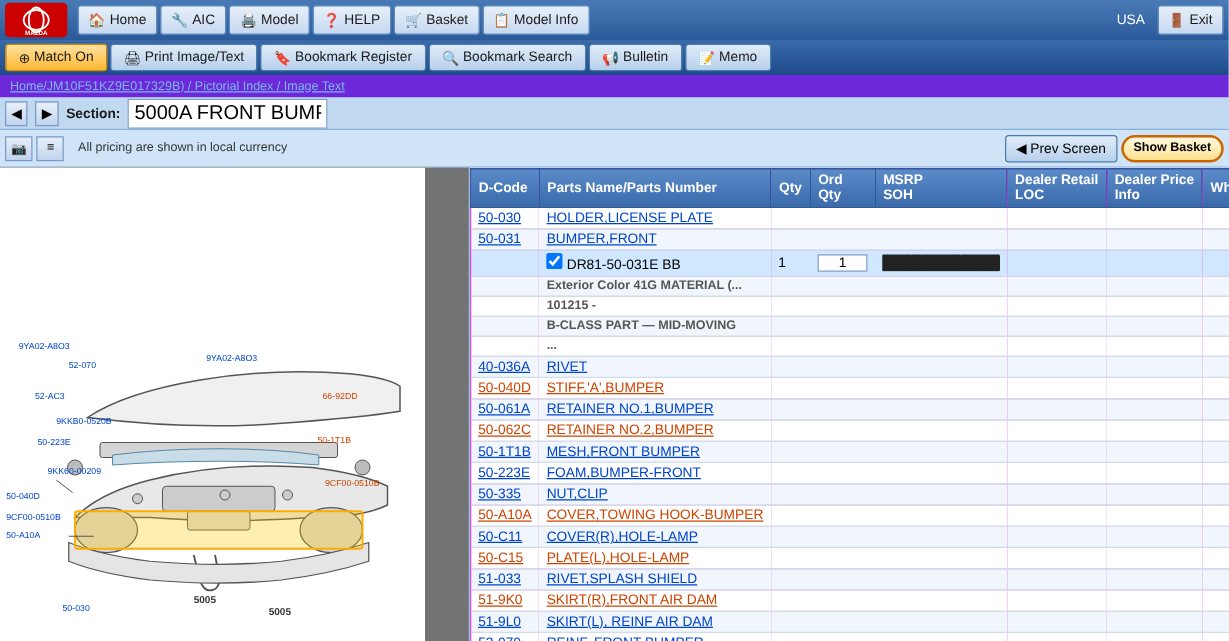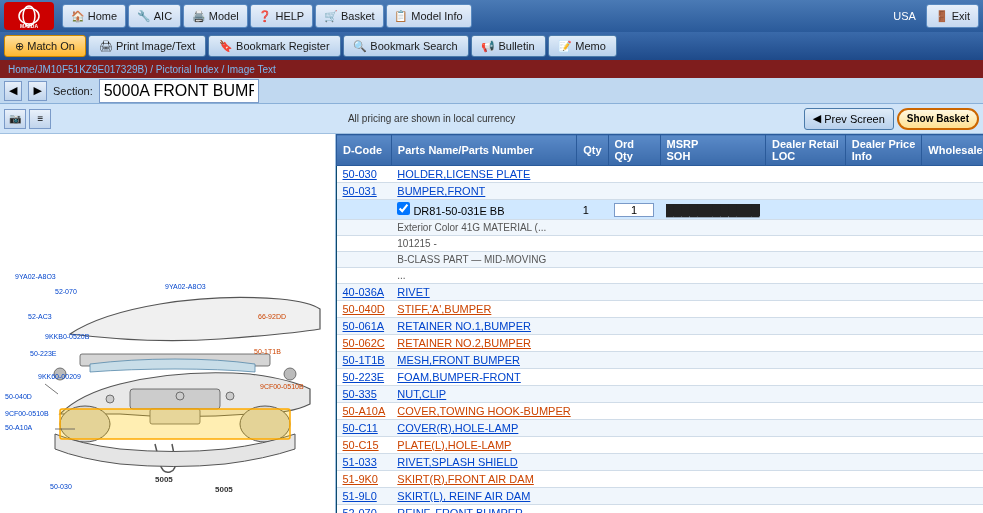--- a/index.html
+++ b/index.html
@@ -57,40 +57,41 @@
       height: 22px;
       color: #1a1a1a;
     }
     .tool-btn.active {
       background: linear-gradient(to bottom, #ffe0a0, #ffb830);
       border-color: #cc8800;
     }
 
     
     .breadcrumb {
-      background: #7f1d1d;
+      background: #6d28d9;
       color: #7ab8f0;
       padding: 2px 8px;
       font-size: 10px;
       height: 18px;
       display: flex;
       align-items: center;
+      text-decoration: underline;
     }
 
     
     .section-bar {
       background: #c0d8f0;
       display: flex;
       align-items: center;
       height: 26px;
       padding: 0 4px;
       gap: 6px;
       border-bottom: 1px solid #8ab0d8;
     }
-    .section-label { font-size: 11px; font-weight: normal; color: #1a1a1a; }
+    .section-label { font-size: 11px; font-weight: bold; color: #1a1a1a; }
     .section-input {
       border: 1px solid #7a9ac8;
       padding: 2px 4px;
       font-size: 16px;
       width: 160px;
       background: white;
     }
     .icon-btn {
       background: linear-gradient(to bottom, #e8f0fa, #c0d4ec);
       border: 1px solid #7a9ac8;
@@ -128,21 +129,20 @@
       min-width: 22px;
       display: flex;
       align-items: center;
       justify-content: center;
     }
     .currency-note {
       font-size: 10px;
       color: #333;
       flex: 1;
       padding-left: 8px;
-      text-align: center;
     }
     .prev-screen-btn {
       background: linear-gradient(to bottom, #e0ecf8, #b8d0ec);
       border: 1px solid #4a7aaa;
       border-radius: 3px;
       padding: 2px 8px;
       font-size: 11px;
       cursor: pointer;
       display: flex;
       align-items: center;
@@ -155,31 +155,31 @@
       border-radius: 12px;
       padding: 2px 8px;
       font-size: 10px;
       cursor: pointer;
       height: 22px;
       font-weight: bold;
     }
 
     
     .diagram-panel {
-      width: 336px;
+      width: 376px;
       background: #737373;
       border-right: 1px solid #a0c0e0;
       overflow: hidden;
       position: relative;
     }
 
     
     .parts-panel {
       flex: 1;
-      background: #0c4a6e;
+      background: #d946ef;
       overflow-y: auto;
       overflow-x: hidden;
     }
 
     table.parts-table {
       width: 100%;
       border-collapse: collapse;
       font-size: 11px;
     }
     table.parts-table thead th {
@@ -196,21 +196,21 @@
     table.parts-table tbody tr td {
       padding: 2px 6px;
       border-bottom: 1px solid #d0dce8;
       white-space: nowrap;
     }
     table.parts-table tbody tr:nth-child(even) td { background: #f0f6fc; }
     table.parts-table tbody tr:nth-child(odd) td { background: white; }
     .link-blue { color: #0044cc; text-decoration: underline; cursor: pointer; }
     .link-orange { color: #cc4400; text-decoration: underline; cursor: pointer; }
     .selected-row td { background: #d0e8ff !important; }
-    .sub-text td { font-size: 10px; color: #555; }
+    .sub-text td { font-size: 10px; color: #555; font-weight: bold; }
     input[type=checkbox] { cursor: pointer; }
     input.qty-input {
       width: 40px;
       border: 1px solid #7a9ac8;
       text-align: center;
       font-size: 11px;
     }
     .price-blacked { background: #222; color: #222; min-width: 60px; display: inline-block; }
 
     

